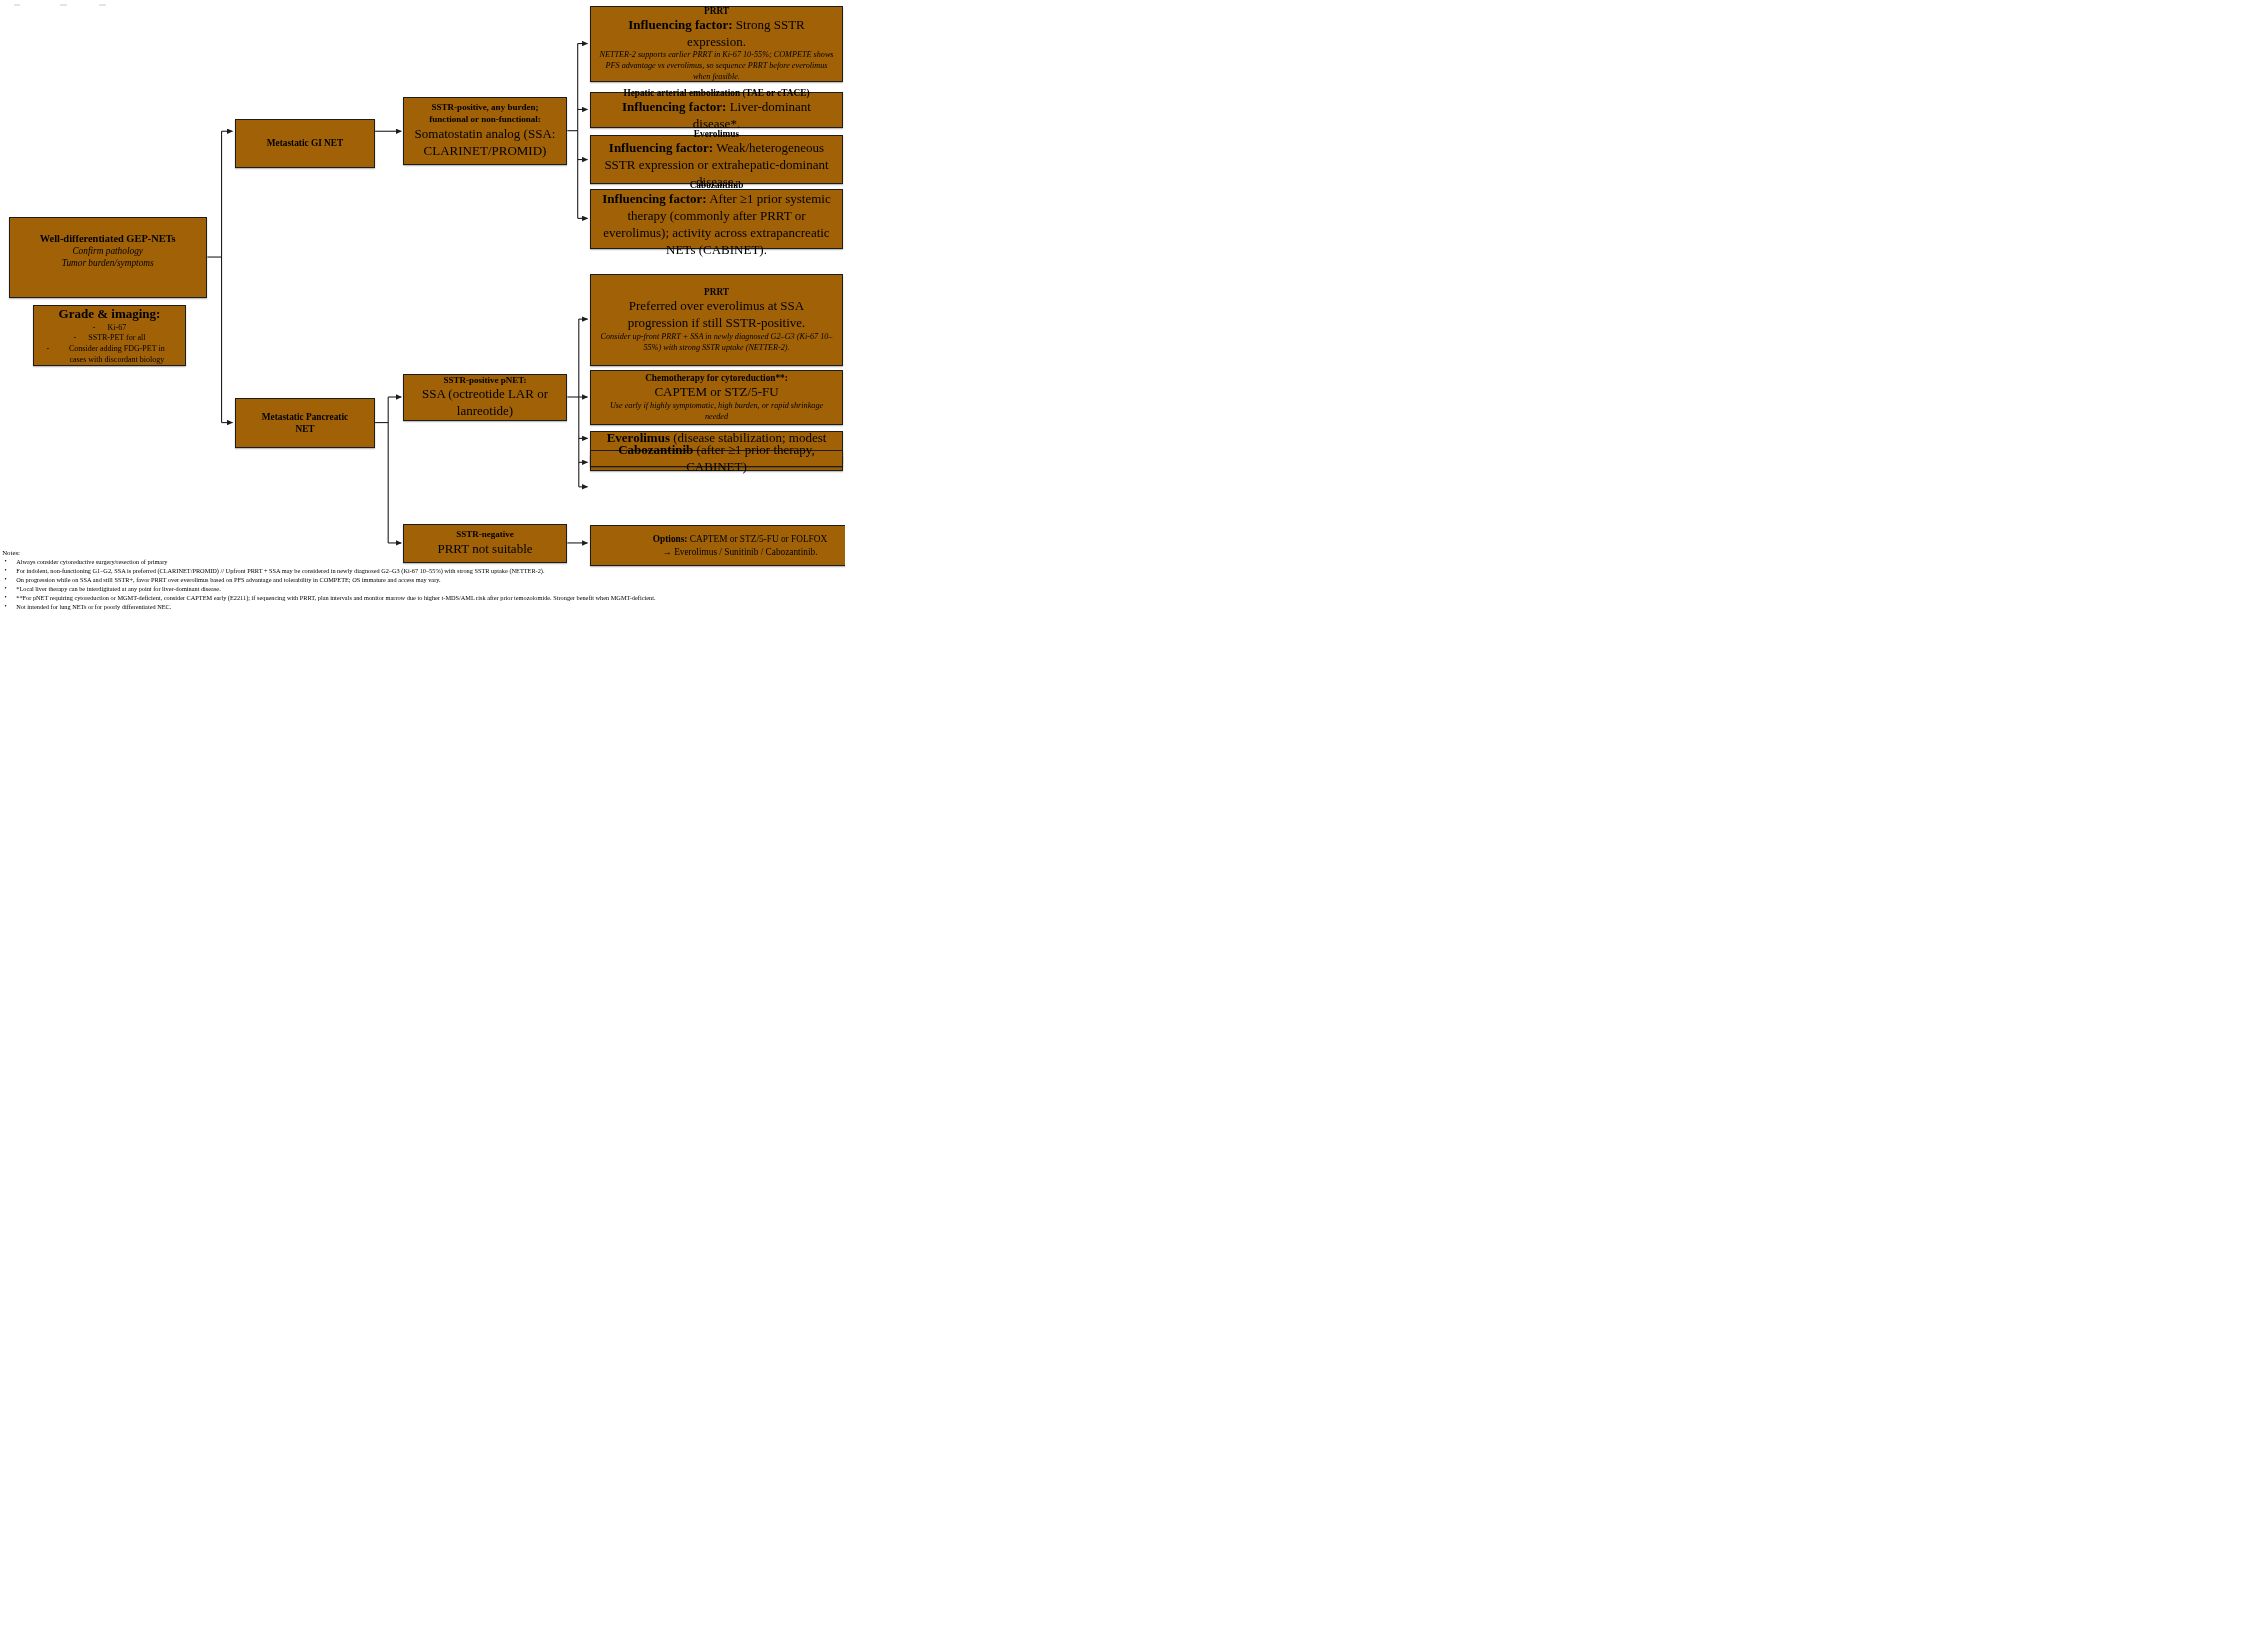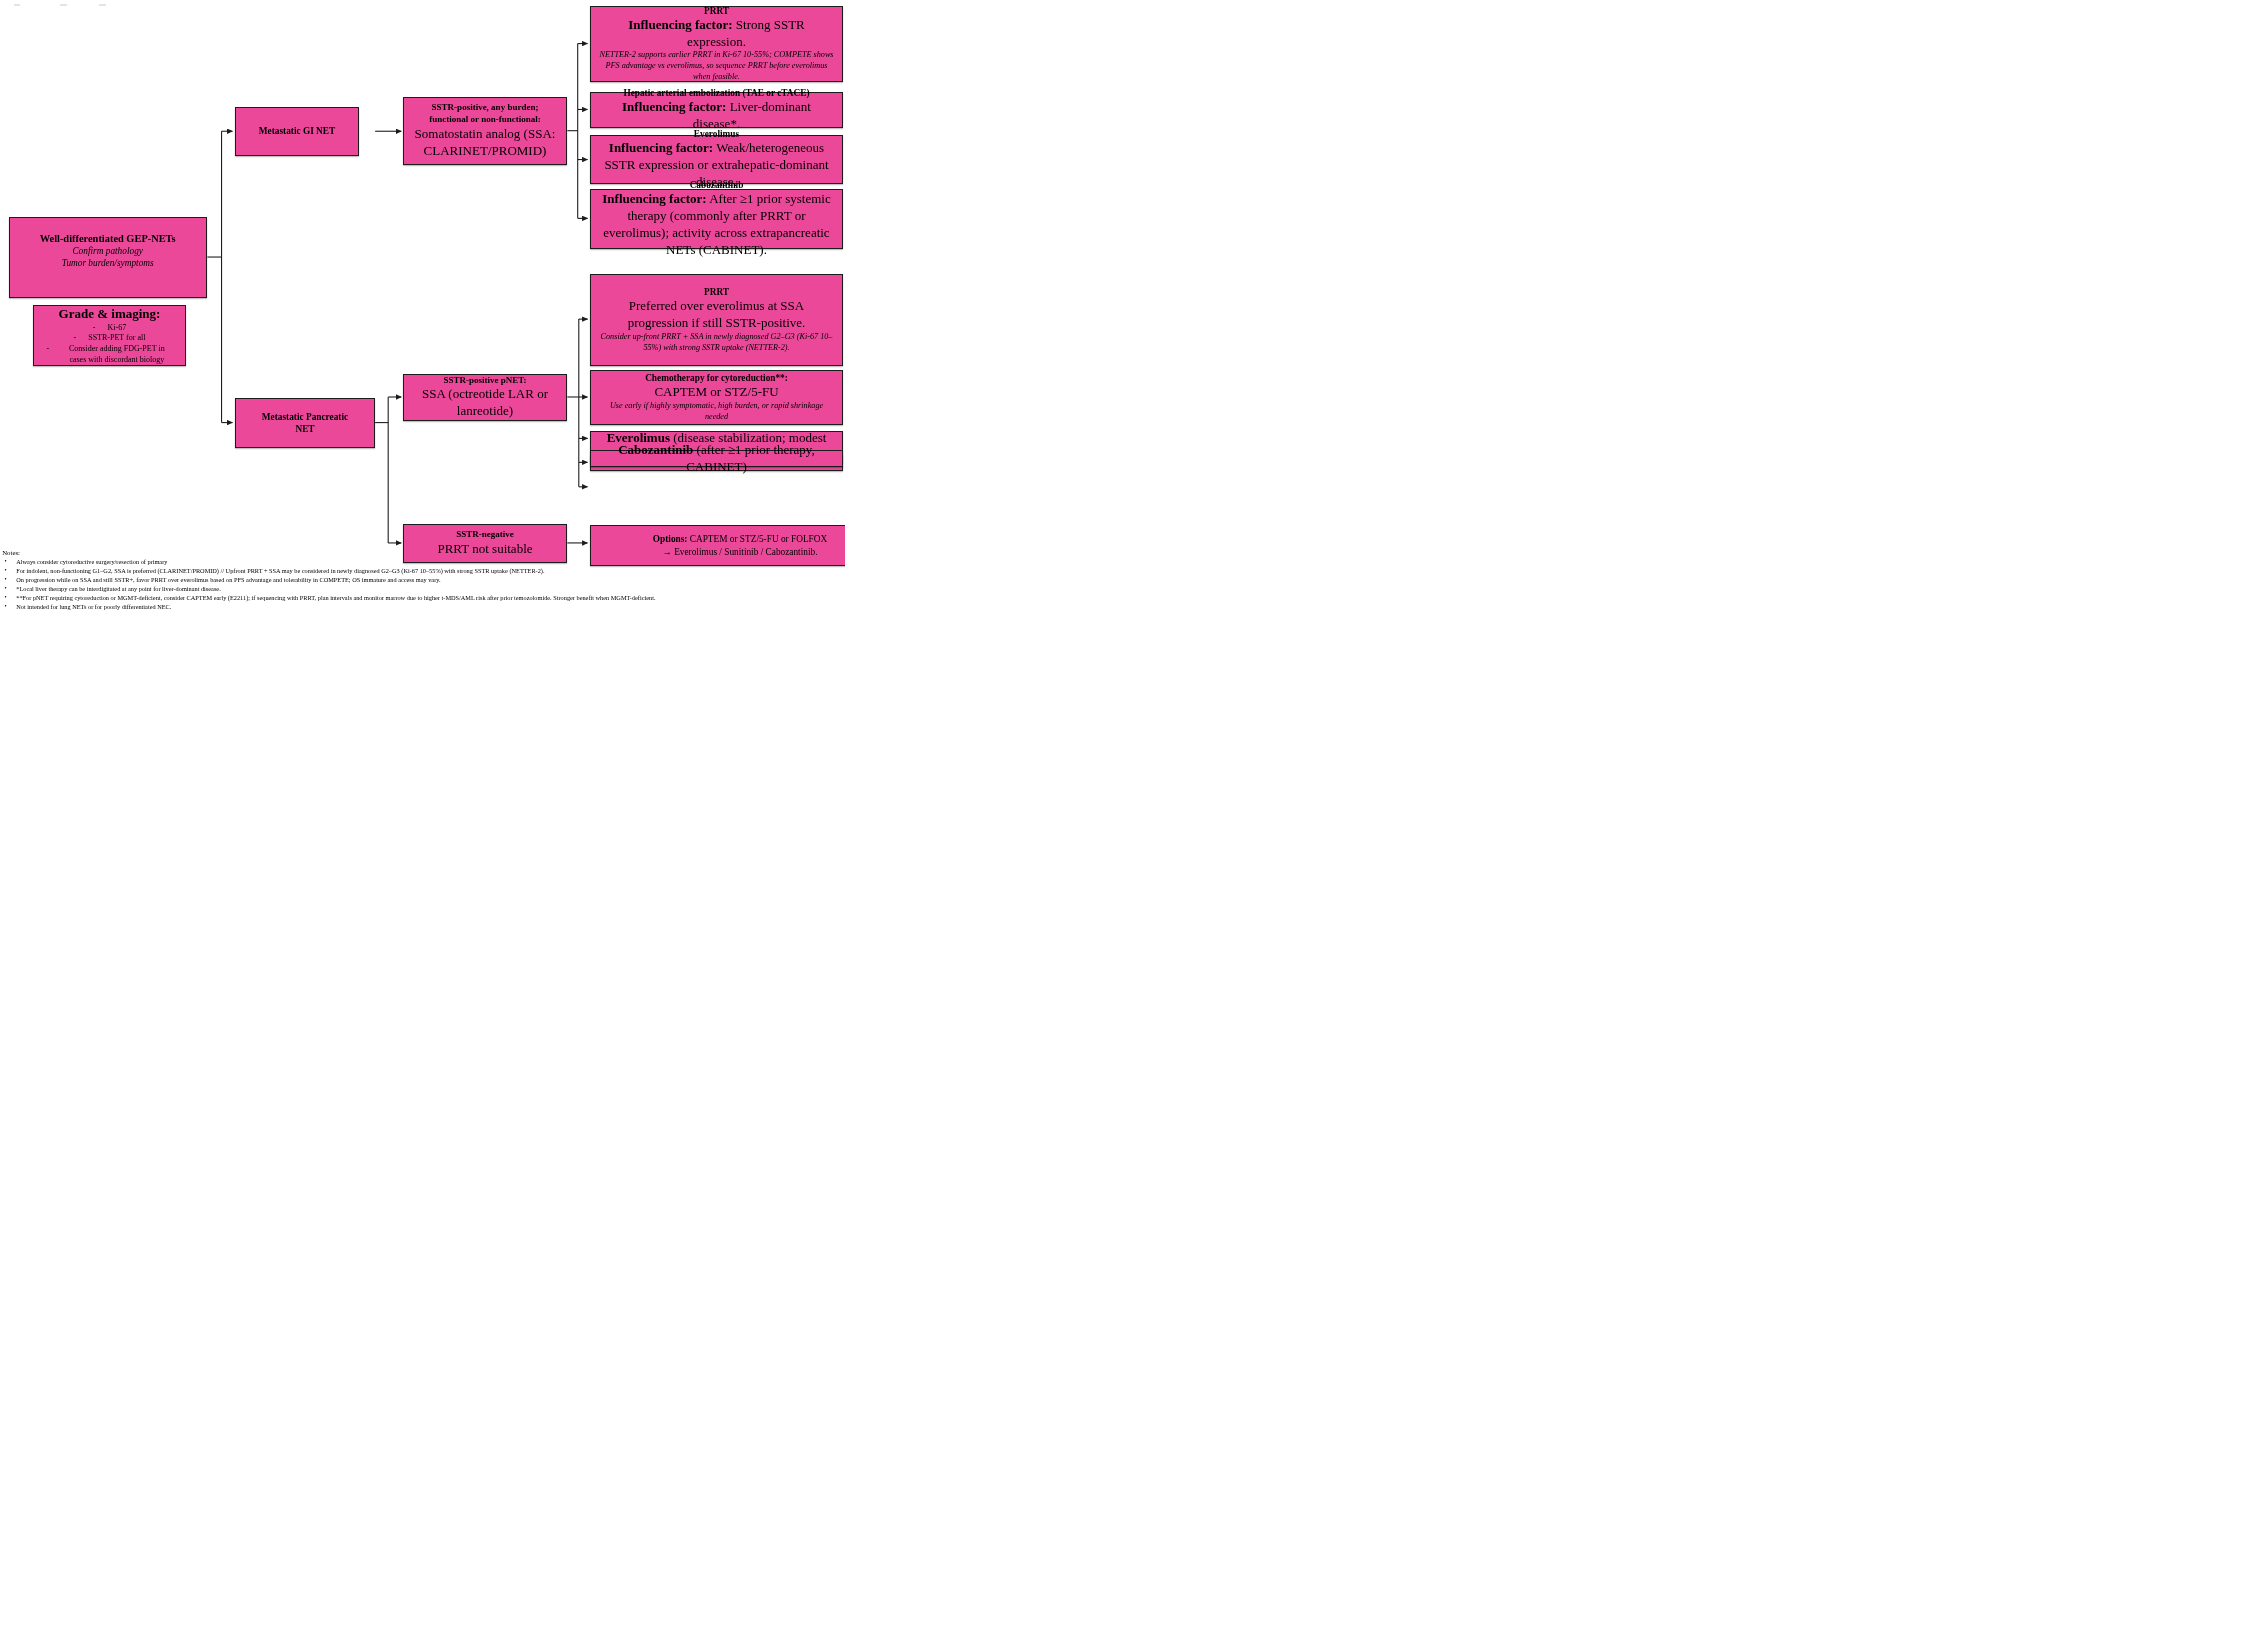--- a/index.html
+++ b/index.html
@@ -2,21 +2,21 @@
 <html style="font-size:8.7px"><head>
 <meta charset="utf-8">
 <style>
   html,body{margin:0;padding:0;background:#ffffff;}
   #canvas{
     position:relative;width:845px;height:617px;background:#ffffff;
     font-family:"Liberation Serif","DejaVu Serif",serif;color:#000;overflow:hidden;
   }
   svg.connectors{position:absolute;left:0;top:0;pointer-events:none;}
   .box{
-    position:absolute;background:#ec4899;border:1.1px solid #1c1c1c;box-sizing:border-box;
+    position:absolute;background:#a16207;border:1.1px solid #1c1c1c;box-sizing:border-box;
     display:flex;flex-direction:column;justify-content:center;align-items:center;
     text-align:center;padding:2.2px 7.6px;box-shadow:0 0.5px 1.1px rgba(0,0,0,.30);font-family:Liberation Serif, serif;
   }
   .b{font-weight:bold;}
   .i{font-style:italic;}
   .t19{font-size:10.4px;line-height:1.30;}
   .t17{font-size:9.3px;line-height:1.30;}
   .t165{font-size:9px;line-height:1.30;}
   .t16{font-size:13px;line-height:1.30;}
   .t15{font-size:8.2px;line-height:1.30;}
@@ -85,21 +85,21 @@
     <div class="gitem">
       <span class="gdash">-</span>
       <span>SSTR-PET for all</span>
     </div>
     <div class="gitem" style="max-width:126px">
       <span class="gdash">-</span>
       <span>Consider adding FDG-PET in cases with discordant biology</span>
     </div>
   </div>
 
-  <div class="box" style="left:235px;top:107px;width:124px;height:49px">
+  <div class="box" style="left:235px;top:119px;width:140px;height:49px">
     <div class="t17 b">Metastatic GI NET</div>
   </div>
 
   <div class="box" style="left:403px;top:97px;width:164px;height:68px">
     <div class="t165 b">SSTR-positive, any burden;</div>
     <div class="t165 b">functional or non-functional:</div>
     <div class="t16">Somatostatin analog (SSA:</div>
     <div class="t16">CLARINET/PROMID)</div>
   </div>
 

